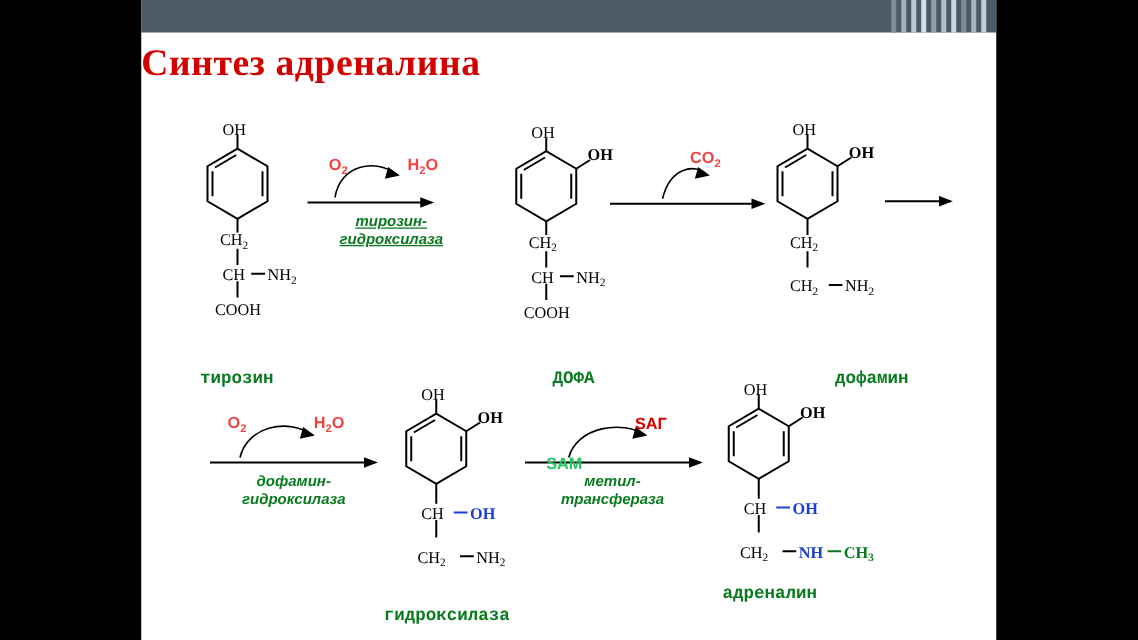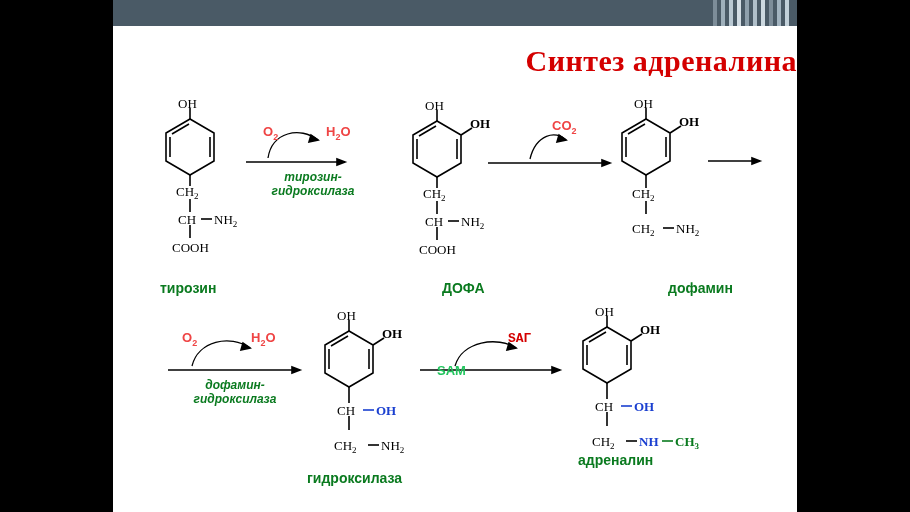--- a/index.html
+++ b/index.html
@@ -1,29 +1,29 @@
 <!DOCTYPE html>
 <html><head>
 <meta charset="utf-8">
 <style>
   html,body{margin:0;padding:0;background:#000;}
   body{width:910px;height:512px;overflow:hidden;font-family:"Liberation Sans",sans-serif;}
   #slide{position:relative;width:910px;height:512px;background:#000;}
   .white-area{position:absolute;left:113px;top:0;width:684px;height:512px;background:#ffffff;}
   .topbar{position:absolute;left:113px;top:0;width:684px;height:26px;background:#4a5a66;}
   .topbar .stripe{position:absolute;top:0;height:26px;}
-  .title{position:absolute;left:113px;top:44px;width:684px;text-align:right;color:#d40000;
+  .title{position:absolute;left:113px;top:34px;width:684px;text-align:left;color:#d40000;
          font-size:30px;font-weight:bold;font-family:"Liberation Serif",serif;letter-spacing:.5px;}
-  .lbl{position:absolute;color:#0a7a1f;font-weight:bold;font-size:14px;font-family:Liberation Sans, sans-serif;}
+  .lbl{position:absolute;color:#0a7a1f;font-weight:bold;font-size:14px;font-family:Liberation Mono, monospace;margin-top:15px;}
   .enz{position:absolute;color:#0a7a1f;font-style:italic;font-weight:bold;font-size:12px;
        font-family:"Liberation Sans",sans-serif;text-align:center;line-height:14px;}
   .reagent{position:absolute;color:#ef4444;font-weight:bold;font-size:13px;font-family:"Liberation Sans",sans-serif;}
   .reagent sub{font-size:9px;}
   .sam{position:absolute;color:#22c55e;font-weight:bold;font-size:13px;font-family:"Liberation Sans",sans-serif;margin-top:32px;}
-  .sah{position:absolute;color:#d40000;font-weight:bold;font-size:13px;font-family:Liberation Mono, monospace;}
+  .sah{position:absolute;color:#d40000;font-weight:bold;font-size:13px;font-family:Liberation Sans, sans-serif;}
   svg{position:absolute;left:0;top:0;overflow:visible;}
   .oh-red{fill:#d40000;font-weight:bold;}
   .atxt{font-family:"Liberation Serif",serif;font-size:13px;fill:#000;}
   .blue{fill:#1a3fd0;font-weight:bold;}
   .green{fill:#0a7a1f;font-weight:bold;}
   .sub{font-size:9px;}
 </style>
 </head>
 <body>
 
@@ -179,27 +179,31 @@
   </svg>
 
   <div class="reagent" style="left:263px;top:124px;">O<sub>2</sub></div>
   <div class="reagent" style="left:326px;top:124px;">H<sub>2</sub>O</div>
   <div class="reagent" style="left:552px;top:118px;">CO<sub>2</sub></div>
   <div class="reagent" style="left:182px;top:330px;">O<sub>2</sub></div>
   <div class="reagent" style="left:251px;top:330px;">H<sub>2</sub>O</div>
   <div class="sam" style="left:437px;top:331px;">SAM</div>
   <div class="sah" style="left:508px;top:331px;">SAГ</div>
 
-  <div class="enz" style="left:248px;top:170px;width:130px;">
+  <div class="enz" style="left:248px;top:170px;width:130px;text-decoration:underline;">
     <span>тирозин-</span><br>
     <span>гидроксилаза</span>
   </div>
   <div class="enz" style="left:165px;top:378px;width:140px;">
     <span>дофамин-</span><br>
     <span>гидроксилаза</span>
+  </div>
+  <div class="enz" style="left:420px;top:378px;width:140px;">
+    <span>метил-</span><br>
+    <span>трансфераза</span>
   </div>
 
   <div class="lbl" style="left:160px;top:280px;">тирозин</div>
   <div class="lbl" style="left:442px;top:280px;">ДОФА</div>
   <div class="lbl" style="left:668px;top:280px;">дофамин</div>
   <div class="lbl" style="left:307px;top:470px;">гидроксилаза</div>
   <div class="lbl" style="left:578px;top:452px;">адреналин</div>
 
 </div>
 

